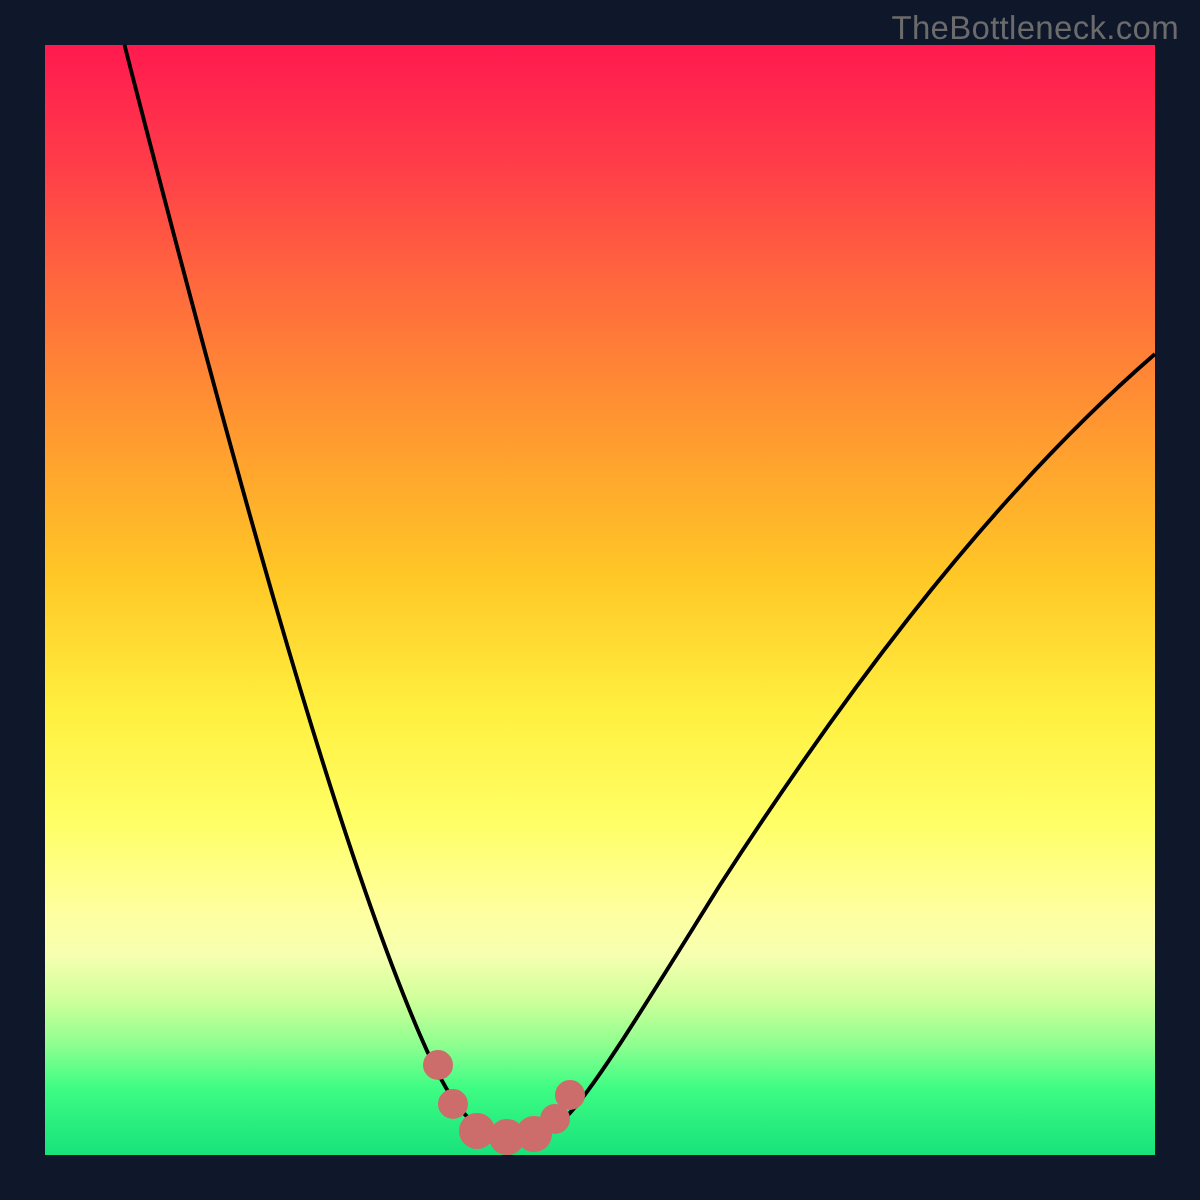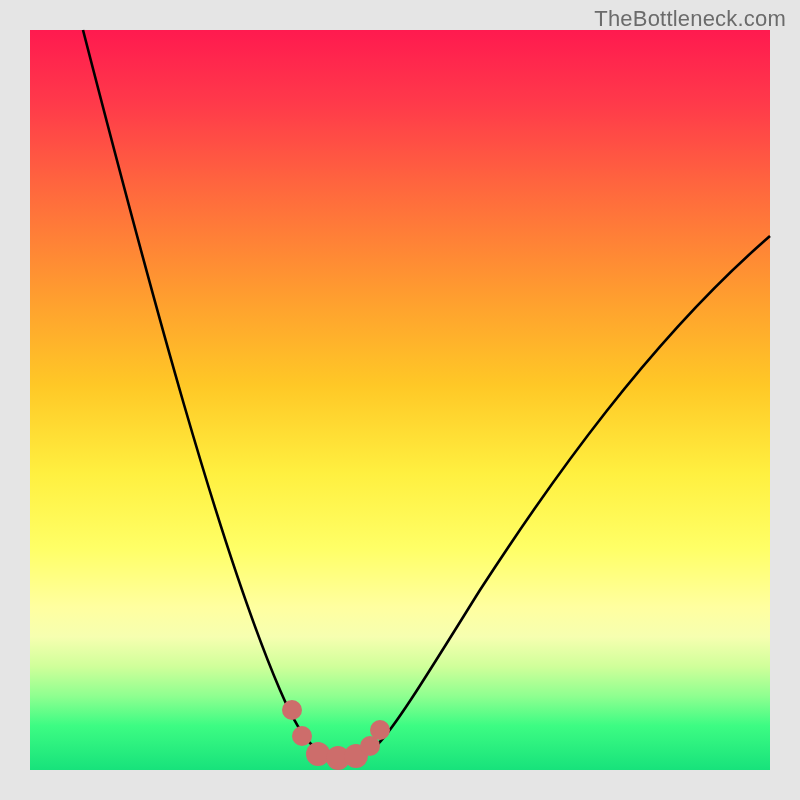--- a/index.html
+++ b/index.html
@@ -7,21 +7,21 @@
     padding: 0;
     width: 800px;
     height: 800px;
     background: #000;
     overflow: hidden;
     font-family: Arial, Helvetica, sans-serif;
   }
   .frame {
     position: absolute;
     inset: 0;
-    background: #e5e5e5;
+    background: #0f172a;
     padding-left: 38px;
   }
   .plot-area {
     position: absolute;
     left: 30px;
     top: 30px;
     width: 740px;
     height: 740px;
     background: linear-gradient(to bottom,
       #ff1a4f 0%,

